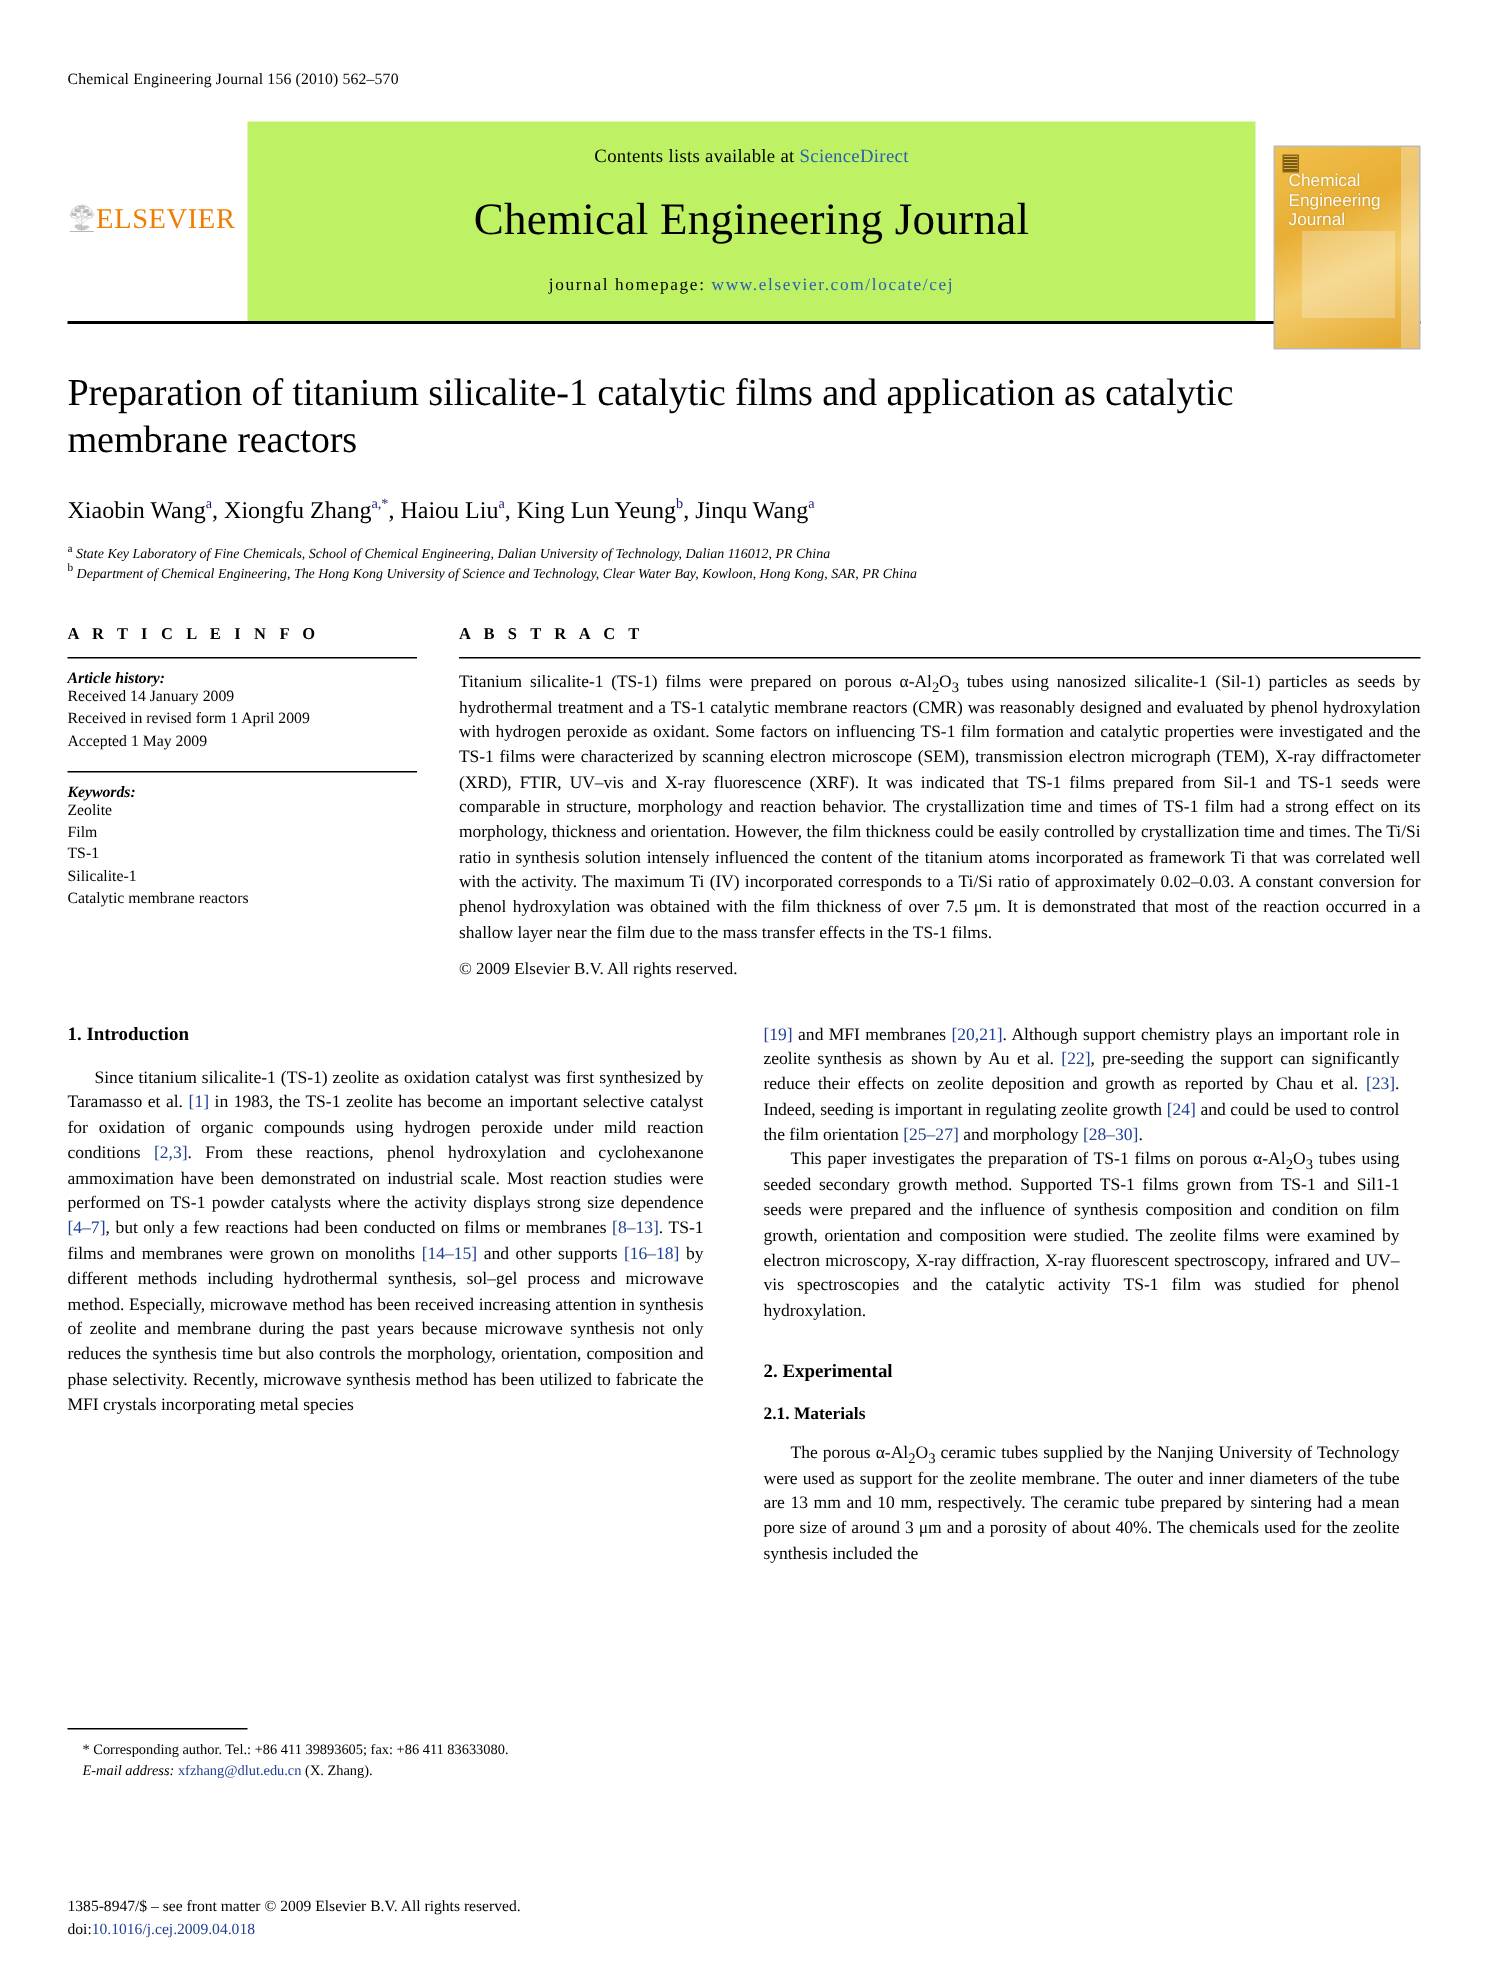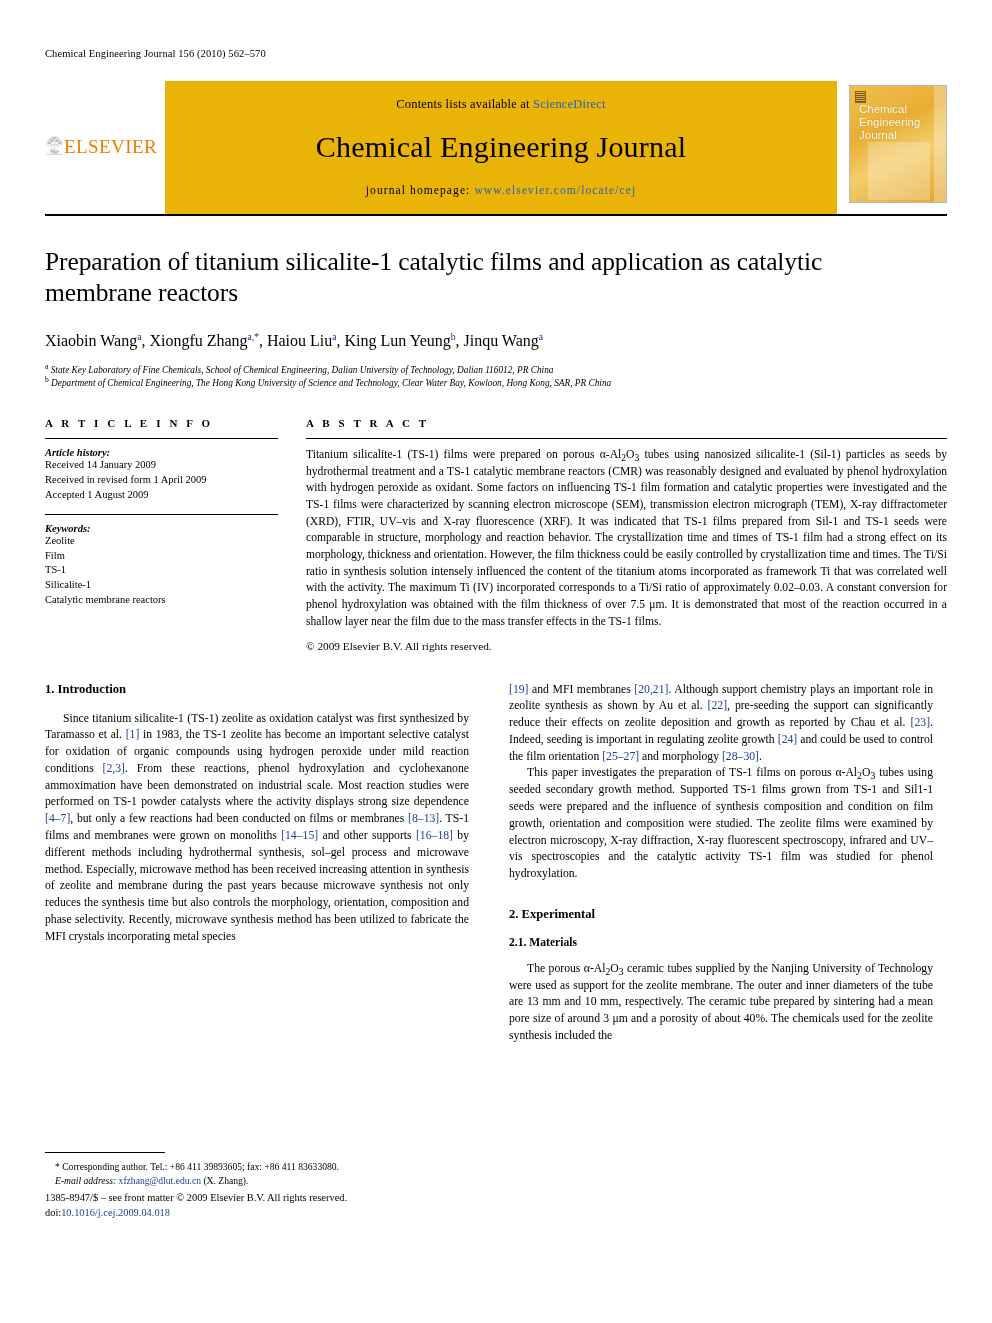--- a/index.html
+++ b/index.html
@@ -45,44 +45,44 @@
   .elsevier-word {
     font-family: "Liberation Serif", serif;
     color: #f07d00;
     font-size: 19px;
     letter-spacing: .4px;
     line-height: 1;
     margin-top: 1px;
   }
   .center-band {
     flex: 1 1 auto;
-    background: #eab308;
+    background: #bef264;
     margin: 0 12px 0 8px;
     display: flex;
     flex-direction: column;
     align-items: center;
     justify-content: center;
     padding: 8px 0 10px;
   }
   .contents-line { font-size: 12.5px; letter-spacing: .2px; }
   .contents-line .sd { color: #2b61ae; }
   .journal-name {
     font-size: 30px;
     letter-spacing: .2px;
     margin: 18px 0 20px;
     font-family: "Liberation Serif", serif;
   }
   .homepage-line { font-size: 11.5px; letter-spacing: 1.1px; }
   .homepage-line .url { color: #2b61ae; }
   .cover-thumb {
     width: 98px; flex: 0 0 98px;
     border: 1px solid #b9b9b9;
-    height: 118px;
+    height: 136px;
     align-self: flex-start;
-    margin-top: 4px;
+    margin-top: 16px;
     position: relative;
     overflow: hidden;
     background: linear-gradient(155deg, #f1c04b 0%, #e8ae35 35%, #f3cd6d 60%, #e3a52c 100%);
   }
   .cover-thumb .cov-title {
     position: absolute; top: 17px; left: 9px;
     color: #fffdf2; font-size: 11.5px; line-height: 1.12;
     font-family: "Liberation Sans", sans-serif;
     text-shadow: 0 0 1px rgba(120,80,0,.5);
   }
@@ -180,21 +180,21 @@
     width: 424px;
   }
   .fn-rule { width: 120px; border-top: 1px solid #000; margin-bottom: 7px; }
   .fn-line { font-size: 9.6px; line-height: 1.45; }
   .fn-line .ital { font-style: italic; }
   .fn-line .lnk { color: #1f3f93; }
   .fn-indent { padding-left: 10px; }
   .issn-area {
     position: absolute;
     left: 45px;
-    top: 1190px;
+    top: 1264px;
     width: 460px;
     font-size: 10.4px;
     line-height: 1.45;
   }
   .issn-area .doi-lnk { color: #1f3f93; }
   sub, sup { line-height: 0; }
 </style>
 </head>
 <body>
 
@@ -268,21 +268,21 @@
 
   <div class="info-abstract">
 
     <div class="col-info">
       <div class="sec-head">A R T I C L E  I N F O</div>
       <div class="rule"></div>
       <div class="hist-label">Article history:</div>
       <div class="hist-lines">
         <div>Received 14 January 2009</div>
         <div>Received in revised form 1 April 2009</div>
-        <div>Accepted 1 August 2009</div>
+        <div>Accepted 1 May 2009</div>
       </div>
       <div class="kw-block">
         <div class="rule thin"></div>
         <div class="kw-label">Keywords:</div>
         <div class="kw-lines">
           <div>Zeolite</div>
           <div>Film</div>
           <div>TS-1</div>
           <div>Silicalite-1</div>
           <div>Catalytic membrane reactors</div>

